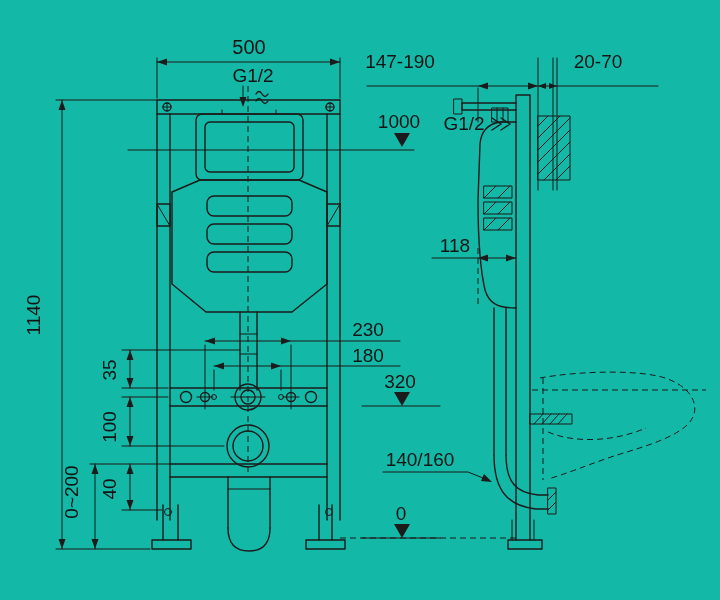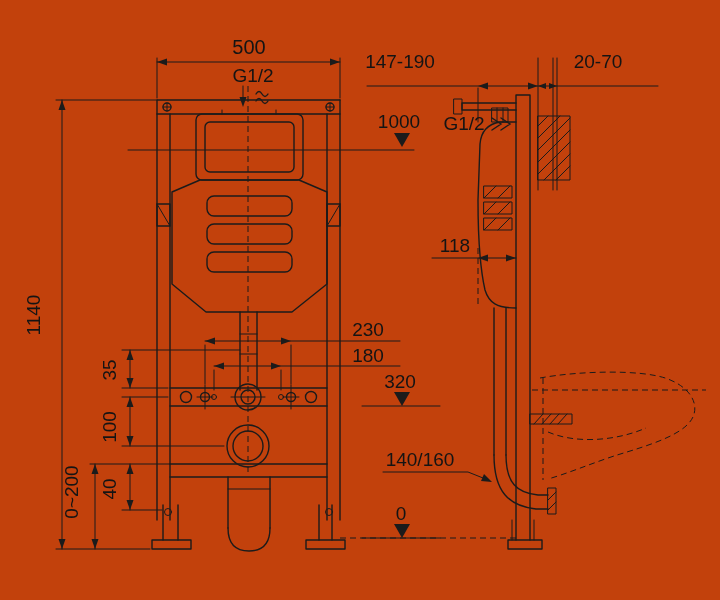--- a/index.html
+++ b/index.html
@@ -1,19 +1,19 @@
 <!DOCTYPE html>
 <html><head>
 <meta charset="utf-8">
 <style>
   html,body{margin:0;padding:0;background:#ffffff;}
   .canvas{
     position:relative;
     width:720px;height:600px;
-    background:#c2410c;
+    background:#14b8a6;
     font-family:"Liberation Sans", sans-serif;
     overflow:hidden;
   }
   svg text{
     fill:#141414;
     font-family:"Liberation Sans", sans-serif;
   }
   .dim-label{font-size:19px;}
   .dim-label-big{font-size:20px;}
 </style>

